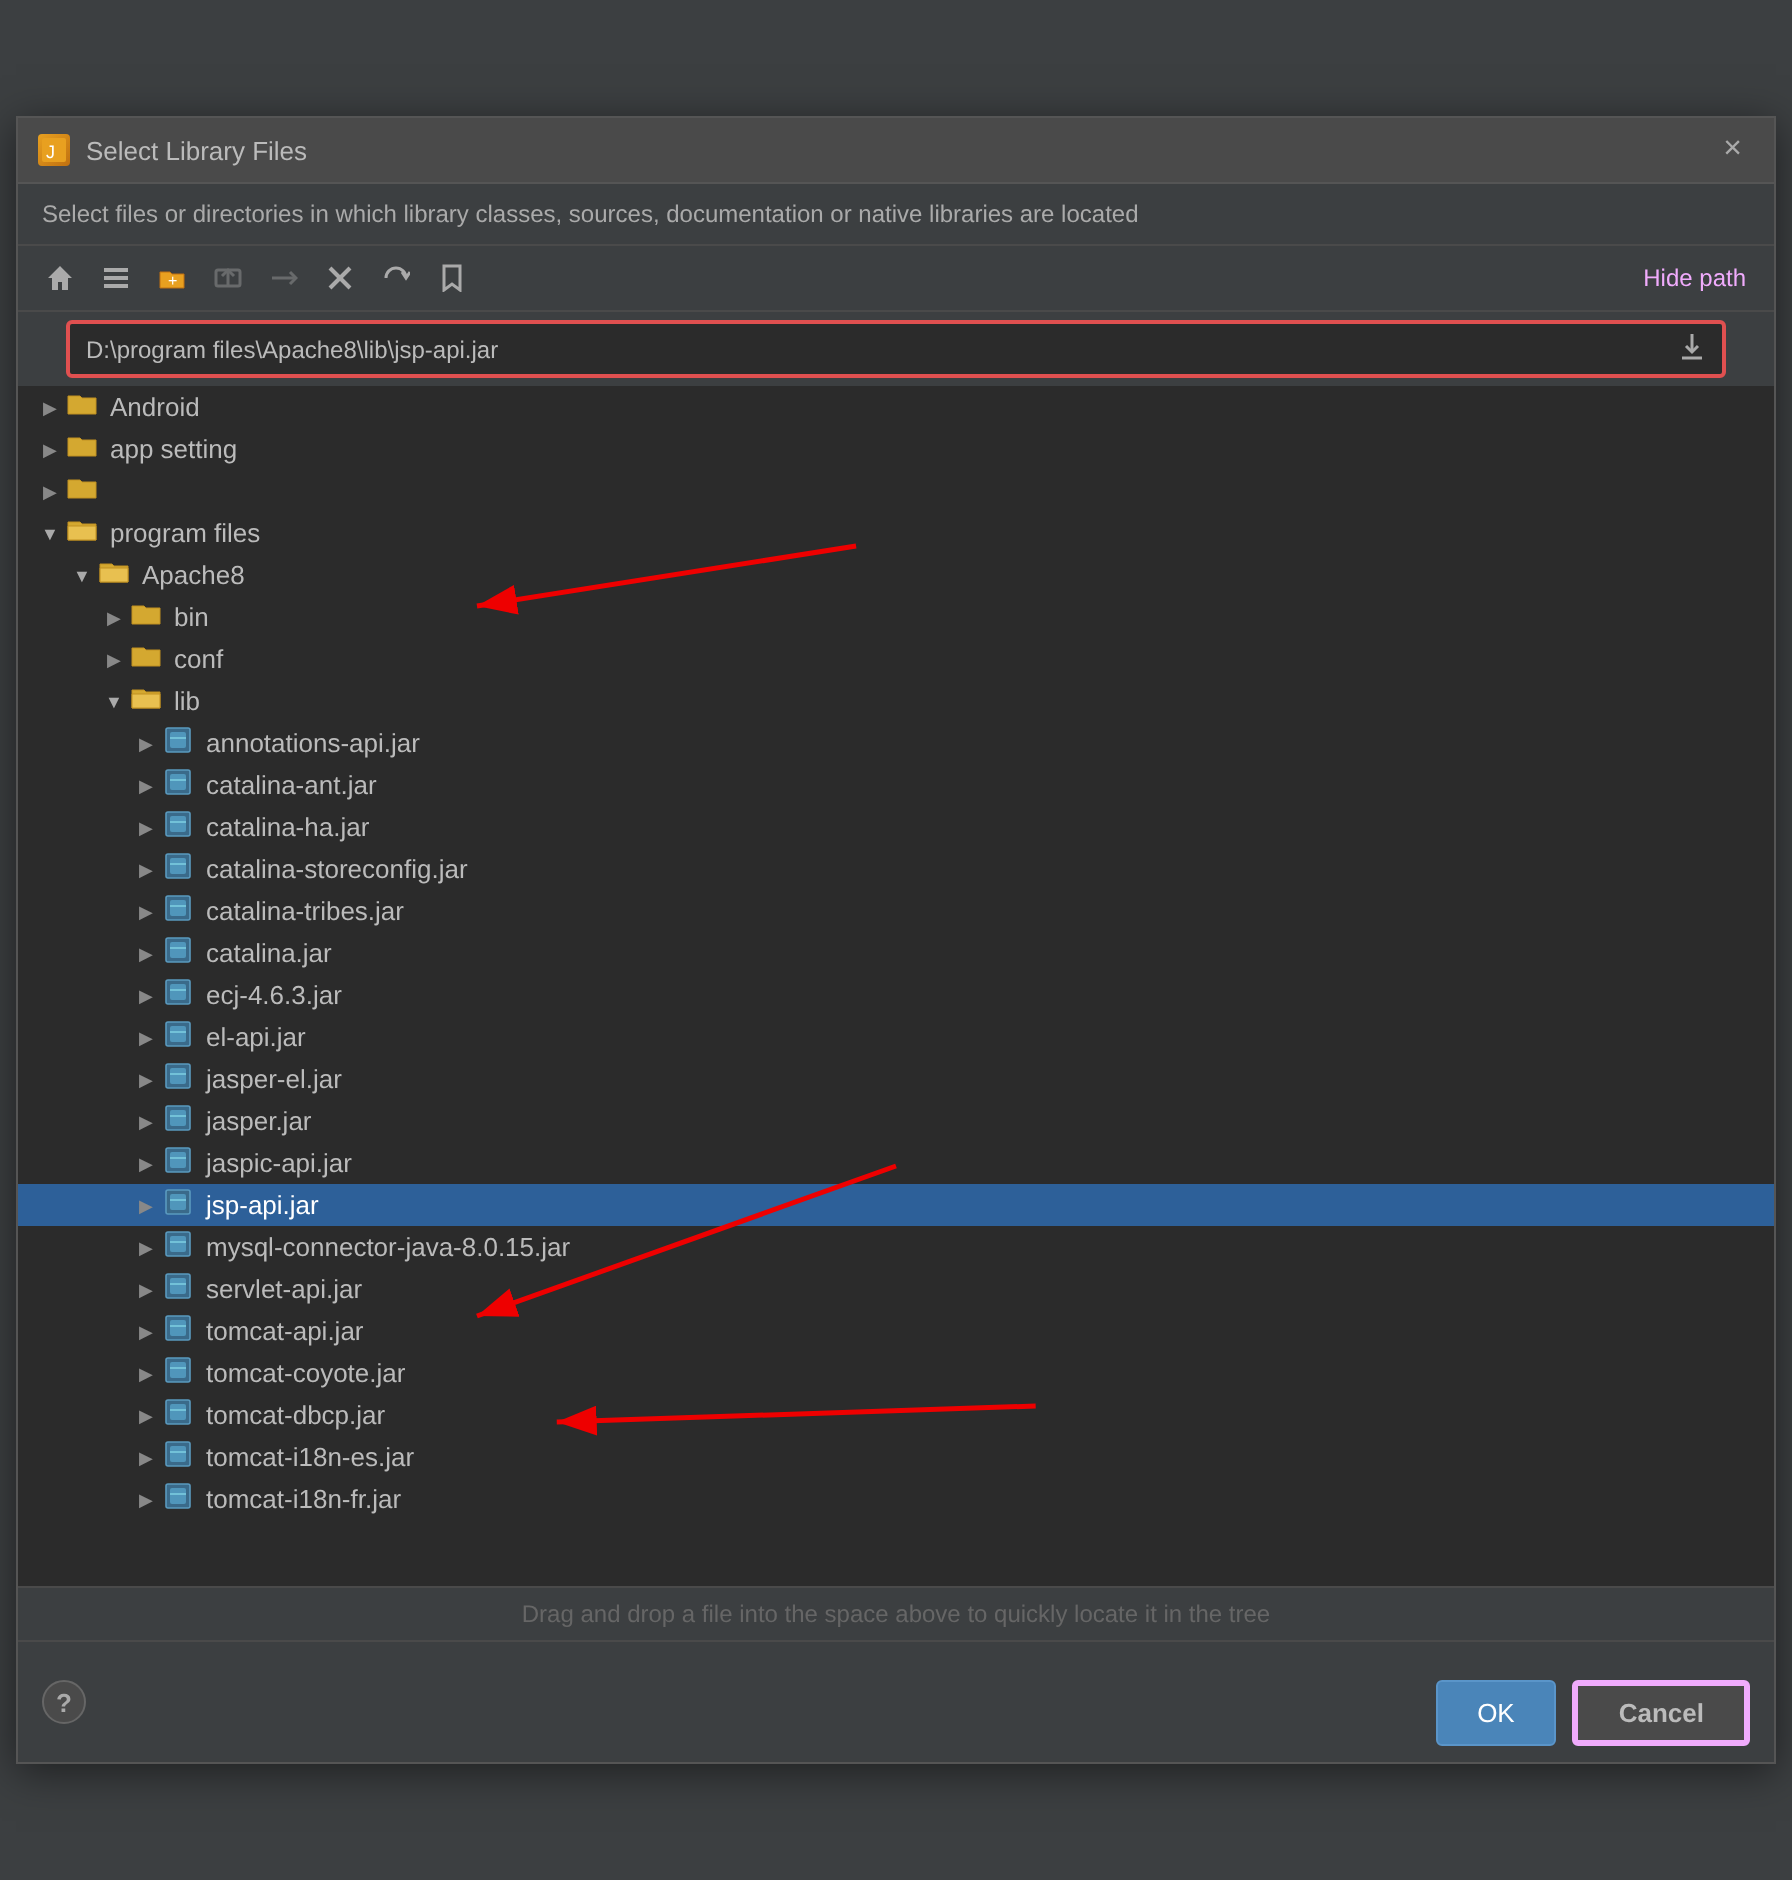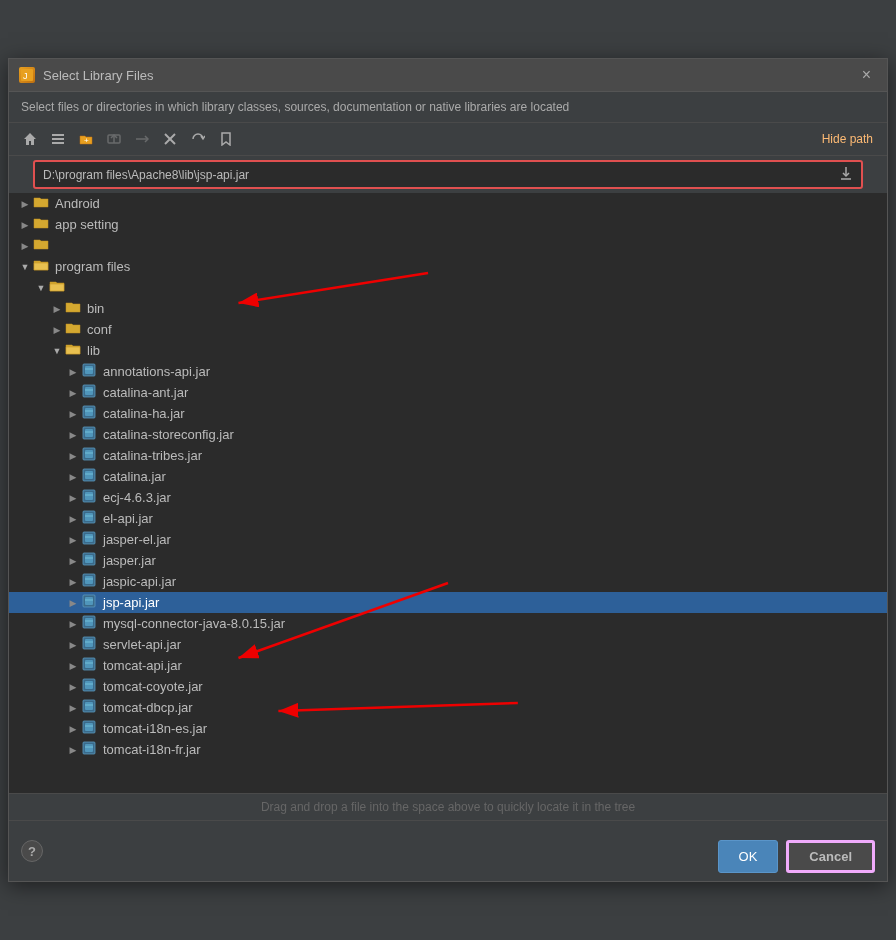--- a/index.html
+++ b/index.html
@@ -86,21 +86,21 @@
       border-radius: 3px;
       cursor: pointer;
       display: flex;
       align-items: center;
       justify-content: center;
       color: #aaa;
       font-size: 14px;
     }
     .toolbar-btn.disabled { opacity: 0.4; cursor: default; }
     .hide-path-btn {
-      color: #fdba74;
+      color: #f0abfc;
       cursor: pointer;
       font-size: 12px;
       padding: 2px 6px;
     }
     .path-bar {
       margin: 4px 24px;
       border: 2px solid #e05050;
       border-radius: 3px;
       display: flex;
       align-items: center;
@@ -348,20 +348,21 @@
               <path d="M1 5 L15 5 L15 12 L1 12 Z" fill="#e8c050" stroke="#c09020" stroke-width="0.5"></path>
             </svg></span>
           <span class="label">program files</span>
         </div>
         <div class="tree-item indent-2">
           <span class="arrow expanded">▼</span>
           <span class="folder-icon"><svg width="16" height="14" viewBox="0 0 16 14">
               <path d="M1 3 L1 12 L15 12 L15 4 L8 4 L7 3 Z" fill="#d4a830" stroke="#c09020" stroke-width="0.5"></path>
               <path d="M1 5 L15 5 L15 12 L1 12 Z" fill="#e8c050" stroke="#c09020" stroke-width="0.5"></path>
             </svg></span>
+          <span class="label">Apache8</span>
         </div>
         <div class="tree-item indent-3">
           <span class="arrow">▶</span>
           <span class="folder-icon"><svg width="16" height="14" viewBox="0 0 16 14">
               <path d="M1 3 L1 12 L15 12 L15 4 L8 4 L7 3 Z" fill="#d4a830" stroke="#c09020" stroke-width="0.5"></path>
             </svg></span>
           <span class="label">bin</span>
         </div>
         <div class="tree-item indent-3">
           <span class="arrow">▶</span>

